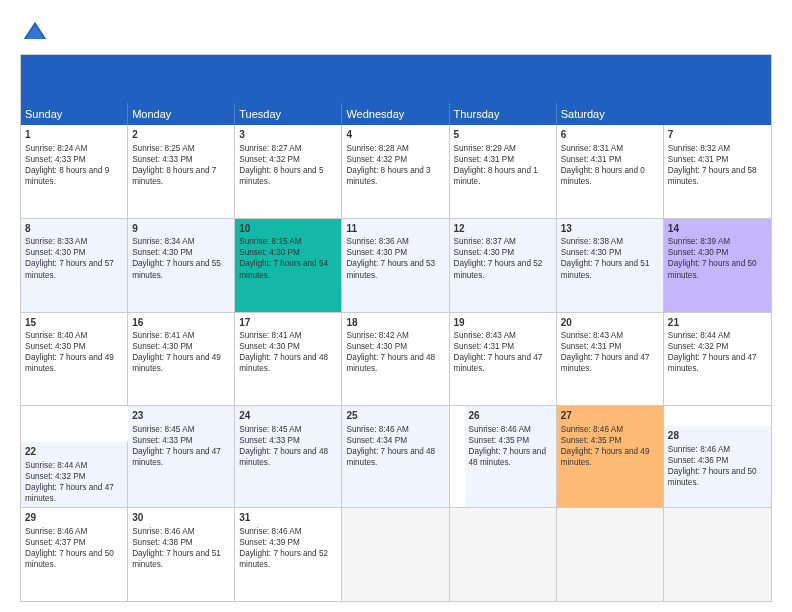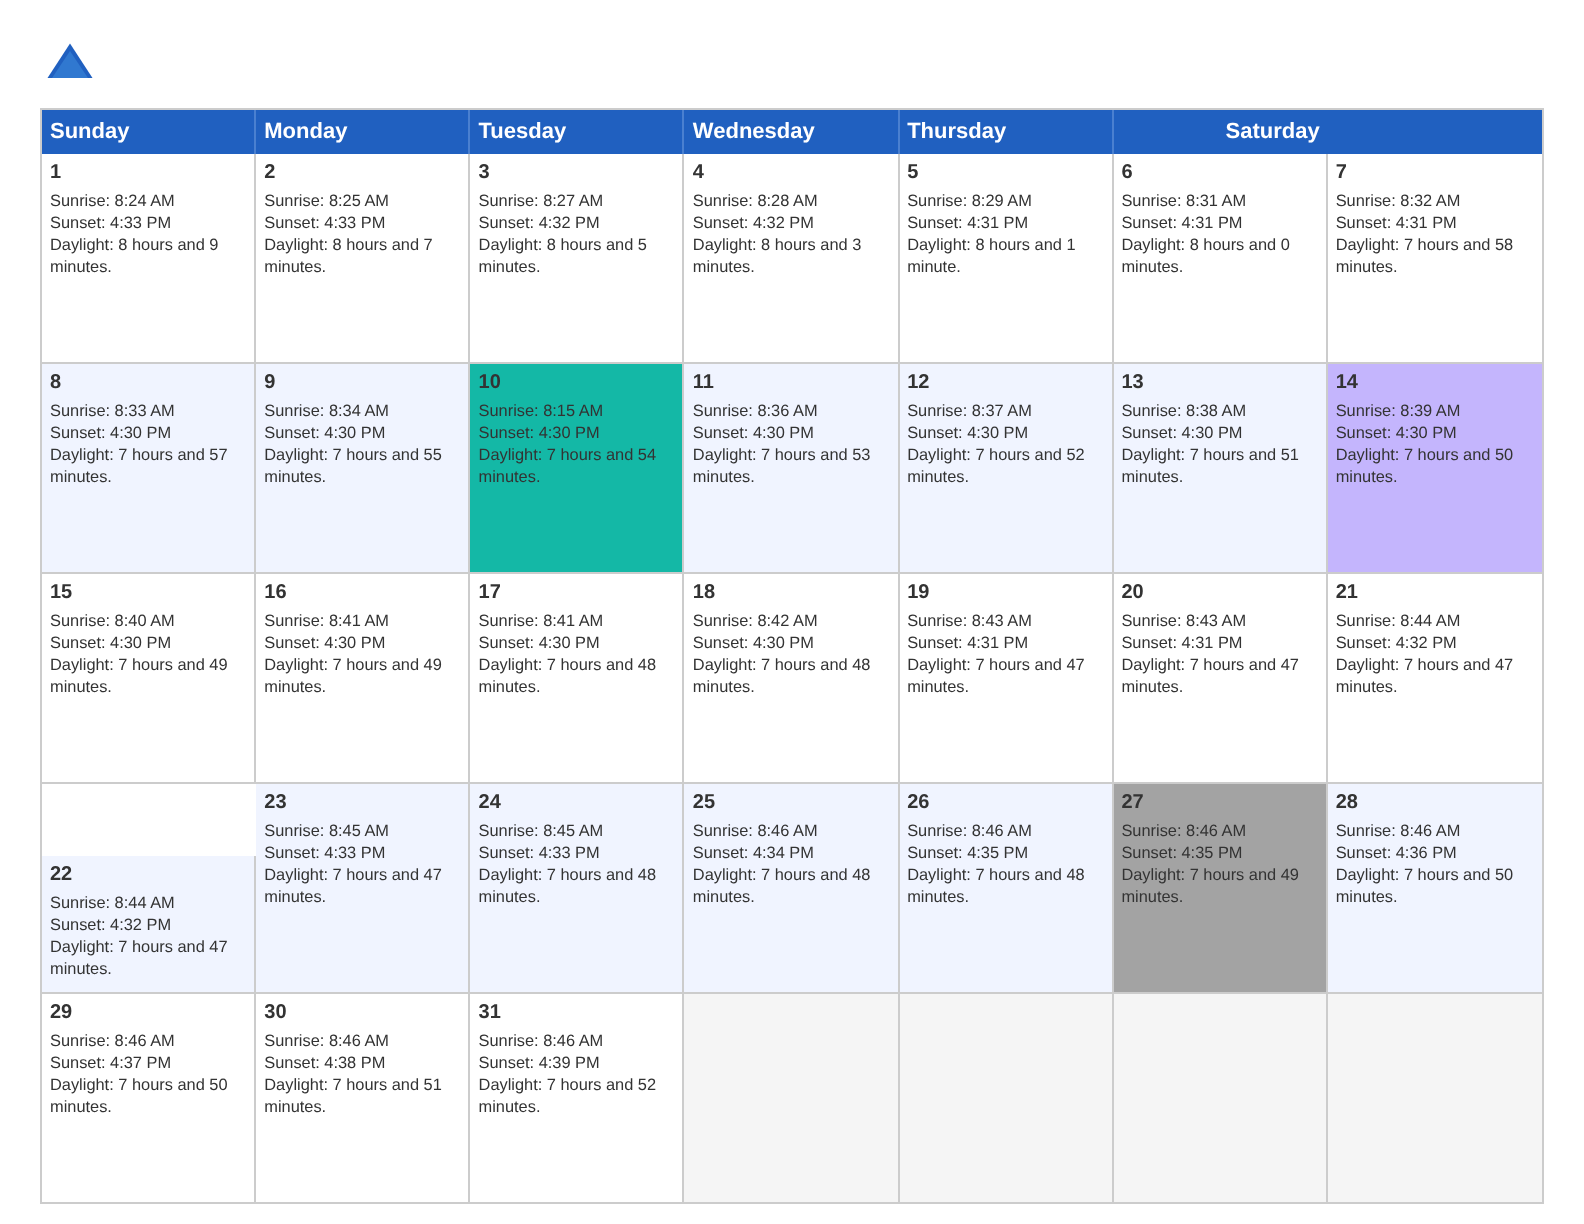--- a/index.html
+++ b/index.html
@@ -62,26 +62,27 @@
       border: 1px solid #ccc;
     }
     .cal-header {
       display: grid;
       grid-template-columns: repeat(7, 1fr);
       background: #2060c0;
     }
     .cal-header-cell {
       color: #fff;
       font-size: 11px;
-      font-weight: bold;
+      font-weight: normal;
       padding: 5px 4px;
       text-align: left;
       border-right: 1px solid #4a80d0;
+      margin-top: 48px;
     }
-    .cal-header-cell:last-child { border-right: none; text-align: right; }
+    .cal-header-cell:last-child { border-right: none; }
     .cal-body {
       flex: 1;
       display: flex;
       flex-direction: column;
     }
     .cal-row {
       display: grid;
       grid-template-columns: repeat(7, 1fr);
       flex: 1;
       border-top: 1px solid #ccc;
@@ -164,23 +165,23 @@
           <div class="cal-cell"><span class="day-num">18</span><span>Sunrise: 8:42 AM</span><br><span>Sunset: 4:30 PM</span><br><span>Daylight: 7 hours and 48 minutes.</span></div>
           <div class="cal-cell"><span class="day-num">19</span><span>Sunrise: 8:43 AM</span><br><span>Sunset: 4:31 PM</span><br><span>Daylight: 7 hours and 47 minutes.</span></div>
           <div class="cal-cell"><span class="day-num">20</span><span>Sunrise: 8:43 AM</span><br><span>Sunset: 4:31 PM</span><br><span>Daylight: 7 hours and 47 minutes.</span></div>
           <div class="cal-cell"><span class="day-num">21</span><span>Sunrise: 8:44 AM</span><br><span>Sunset: 4:32 PM</span><br><span>Daylight: 7 hours and 47 minutes.</span></div>
         </div>
         <div class="cal-row">
           <div class="cal-cell" style="background: rgb(240, 244, 255); margin-top: 36px;"><span class="day-num">22</span><span>Sunrise: 8:44 AM</span><br><span>Sunset: 4:32 PM</span><br><span>Daylight: 7 hours and 47 minutes.</span></div>
           <div class="cal-cell" style="background: rgb(240, 244, 255);"><span class="day-num">23</span><span>Sunrise: 8:45 AM</span><br><span>Sunset: 4:33 PM</span><br><span>Daylight: 7 hours and 47 minutes.</span></div>
           <div class="cal-cell" style="background: rgb(240, 244, 255);"><span class="day-num">24</span><span>Sunrise: 8:45 AM</span><br><span>Sunset: 4:33 PM</span><br><span>Daylight: 7 hours and 48 minutes.</span></div>
           <div class="cal-cell" style="background: rgb(240, 244, 255);"><span class="day-num">25</span><span>Sunrise: 8:46 AM</span><br><span>Sunset: 4:34 PM</span><br><span>Daylight: 7 hours and 48 minutes.</span></div>
-          <div class="cal-cell" style="background: rgb(240, 244, 255);"><span class="day-num">26</span><span>Sunrise: 8:46 AM</span><br><span>Sunset: 4:35 PM</span><br><span>Daylight: 7 hours and 48 minutes.</span></div>
-          <div class="cal-cell" style="background: #a3a3a3;"><span class="day-num">27</span><span>Sunrise: 8:46 AM</span><br><span>Sunset: 4:35 PM</span><br><span>Daylight: 7 hours and 49 minutes.</span></div>
-          <div class="cal-cell" style="background: rgb(240, 244, 255);"><span class="day-num">28</span><span>Sunrise: 8:46 AM</span><br><span>Sunset: 4:36 PM</span><br><span>Daylight: 7 hours and 50 minutes.</span></div>
+          <div class="cal-cell" style="background: rgb(240, 244, 255); margin-left: 15px;"><span class="day-num">26</span><span>Sunrise: 8:46 AM</span><br><span>Sunset: 4:35 PM</span><br><span>Daylight: 7 hours and 48 minutes.</span></div>
+          <div class="cal-cell" style="background: #fdba74;"><span class="day-num">27</span><span>Sunrise: 8:46 AM</span><br><span>Sunset: 4:35 PM</span><br><span>Daylight: 7 hours and 49 minutes.</span></div>
+          <div class="cal-cell" style="background: rgb(240, 244, 255); margin-top: 20px;"><span class="day-num">28</span><span>Sunrise: 8:46 AM</span><br><span>Sunset: 4:36 PM</span><br><span>Daylight: 7 hours and 50 minutes.</span></div>
         </div>
         <div class="cal-row">
           <div class="cal-cell"><span class="day-num">29</span><span>Sunrise: 8:46 AM</span><br><span>Sunset: 4:37 PM</span><br><span>Daylight: 7 hours and 50 minutes.</span></div>
           <div class="cal-cell"><span class="day-num">30</span><span>Sunrise: 8:46 AM</span><br><span>Sunset: 4:38 PM</span><br><span>Daylight: 7 hours and 51 minutes.</span></div>
           <div class="cal-cell"><span class="day-num">31</span><span>Sunrise: 8:46 AM</span><br><span>Sunset: 4:39 PM</span><br><span>Daylight: 7 hours and 52 minutes.</span></div>
           <div class="cal-cell empty"></div>
           <div class="cal-cell empty"></div>
           <div class="cal-cell empty"></div>
           <div class="cal-cell empty"></div>
         </div>

